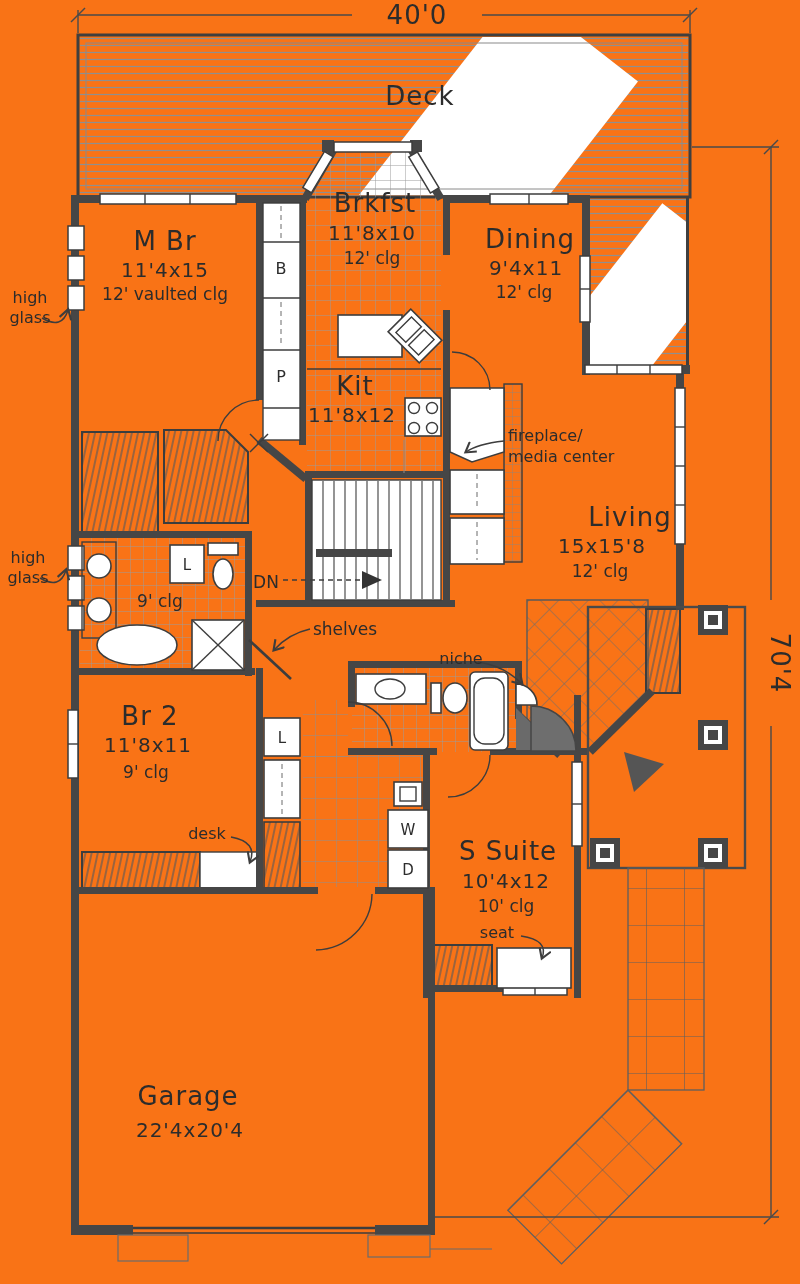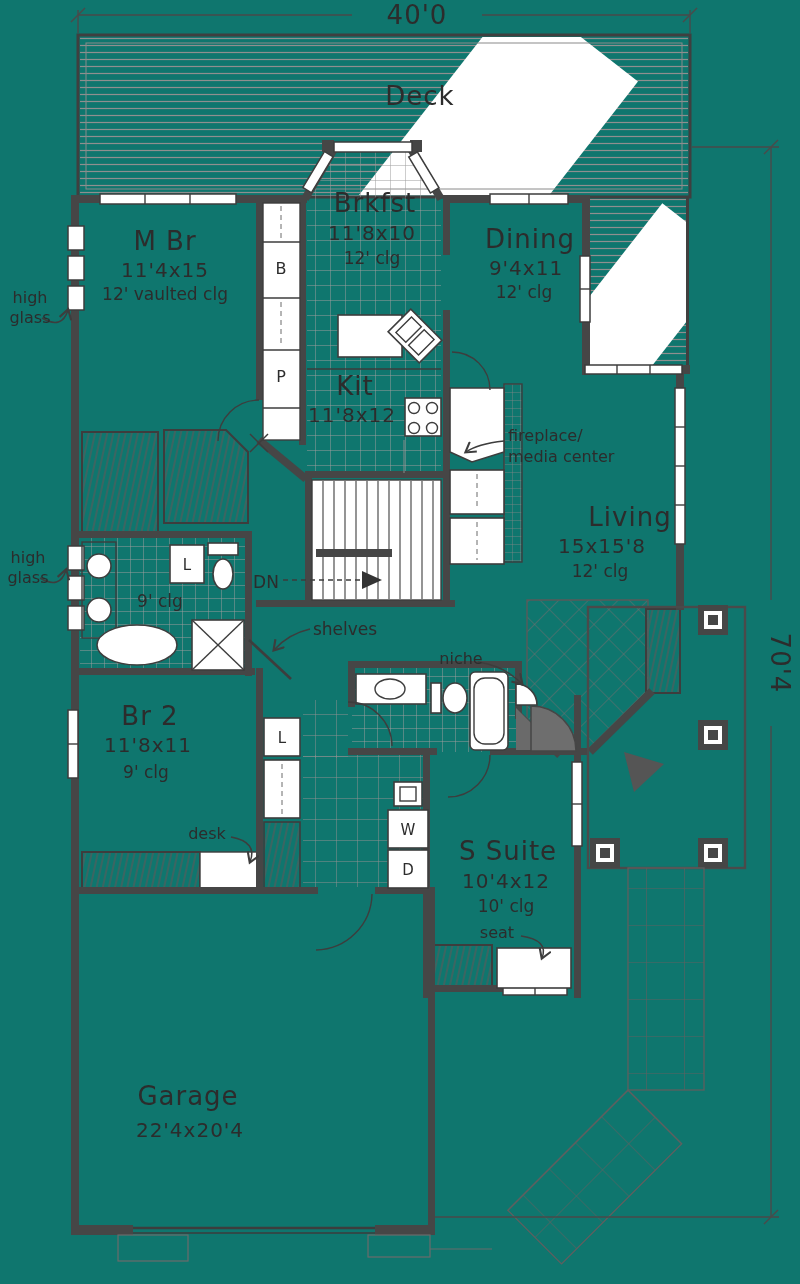--- a/index.html
+++ b/index.html
@@ -1,16 +1,16 @@
 <!DOCTYPE html>
 <html><head>
 <meta charset="utf-8">
 <style>
   html,body{margin:0;padding:0;background:#ffffff;}
-  #plan-wrap{position:relative;width:800px;height:1284px;background:#0f766e;overflow:hidden;}
+  #plan-wrap{position:relative;width:800px;height:1284px;background:#f97316;overflow:hidden;}
   svg{position:absolute;left:0;top:0;}
   svg text{font-family:"DejaVu Sans",sans-serif;fill:#2c2c2c;}
   .s27{font-size:26px;letter-spacing:1px;}
   .s21{font-size:20px;letter-spacing:1px;}
   .s18{font-size:17px;}
   .s17{font-size:16px;}
   .s15{font-size:15px;}
   .mid{text-anchor:middle;}
   .wall{fill:#464646;}
   .wline{stroke:#464646;stroke-width:8;}

